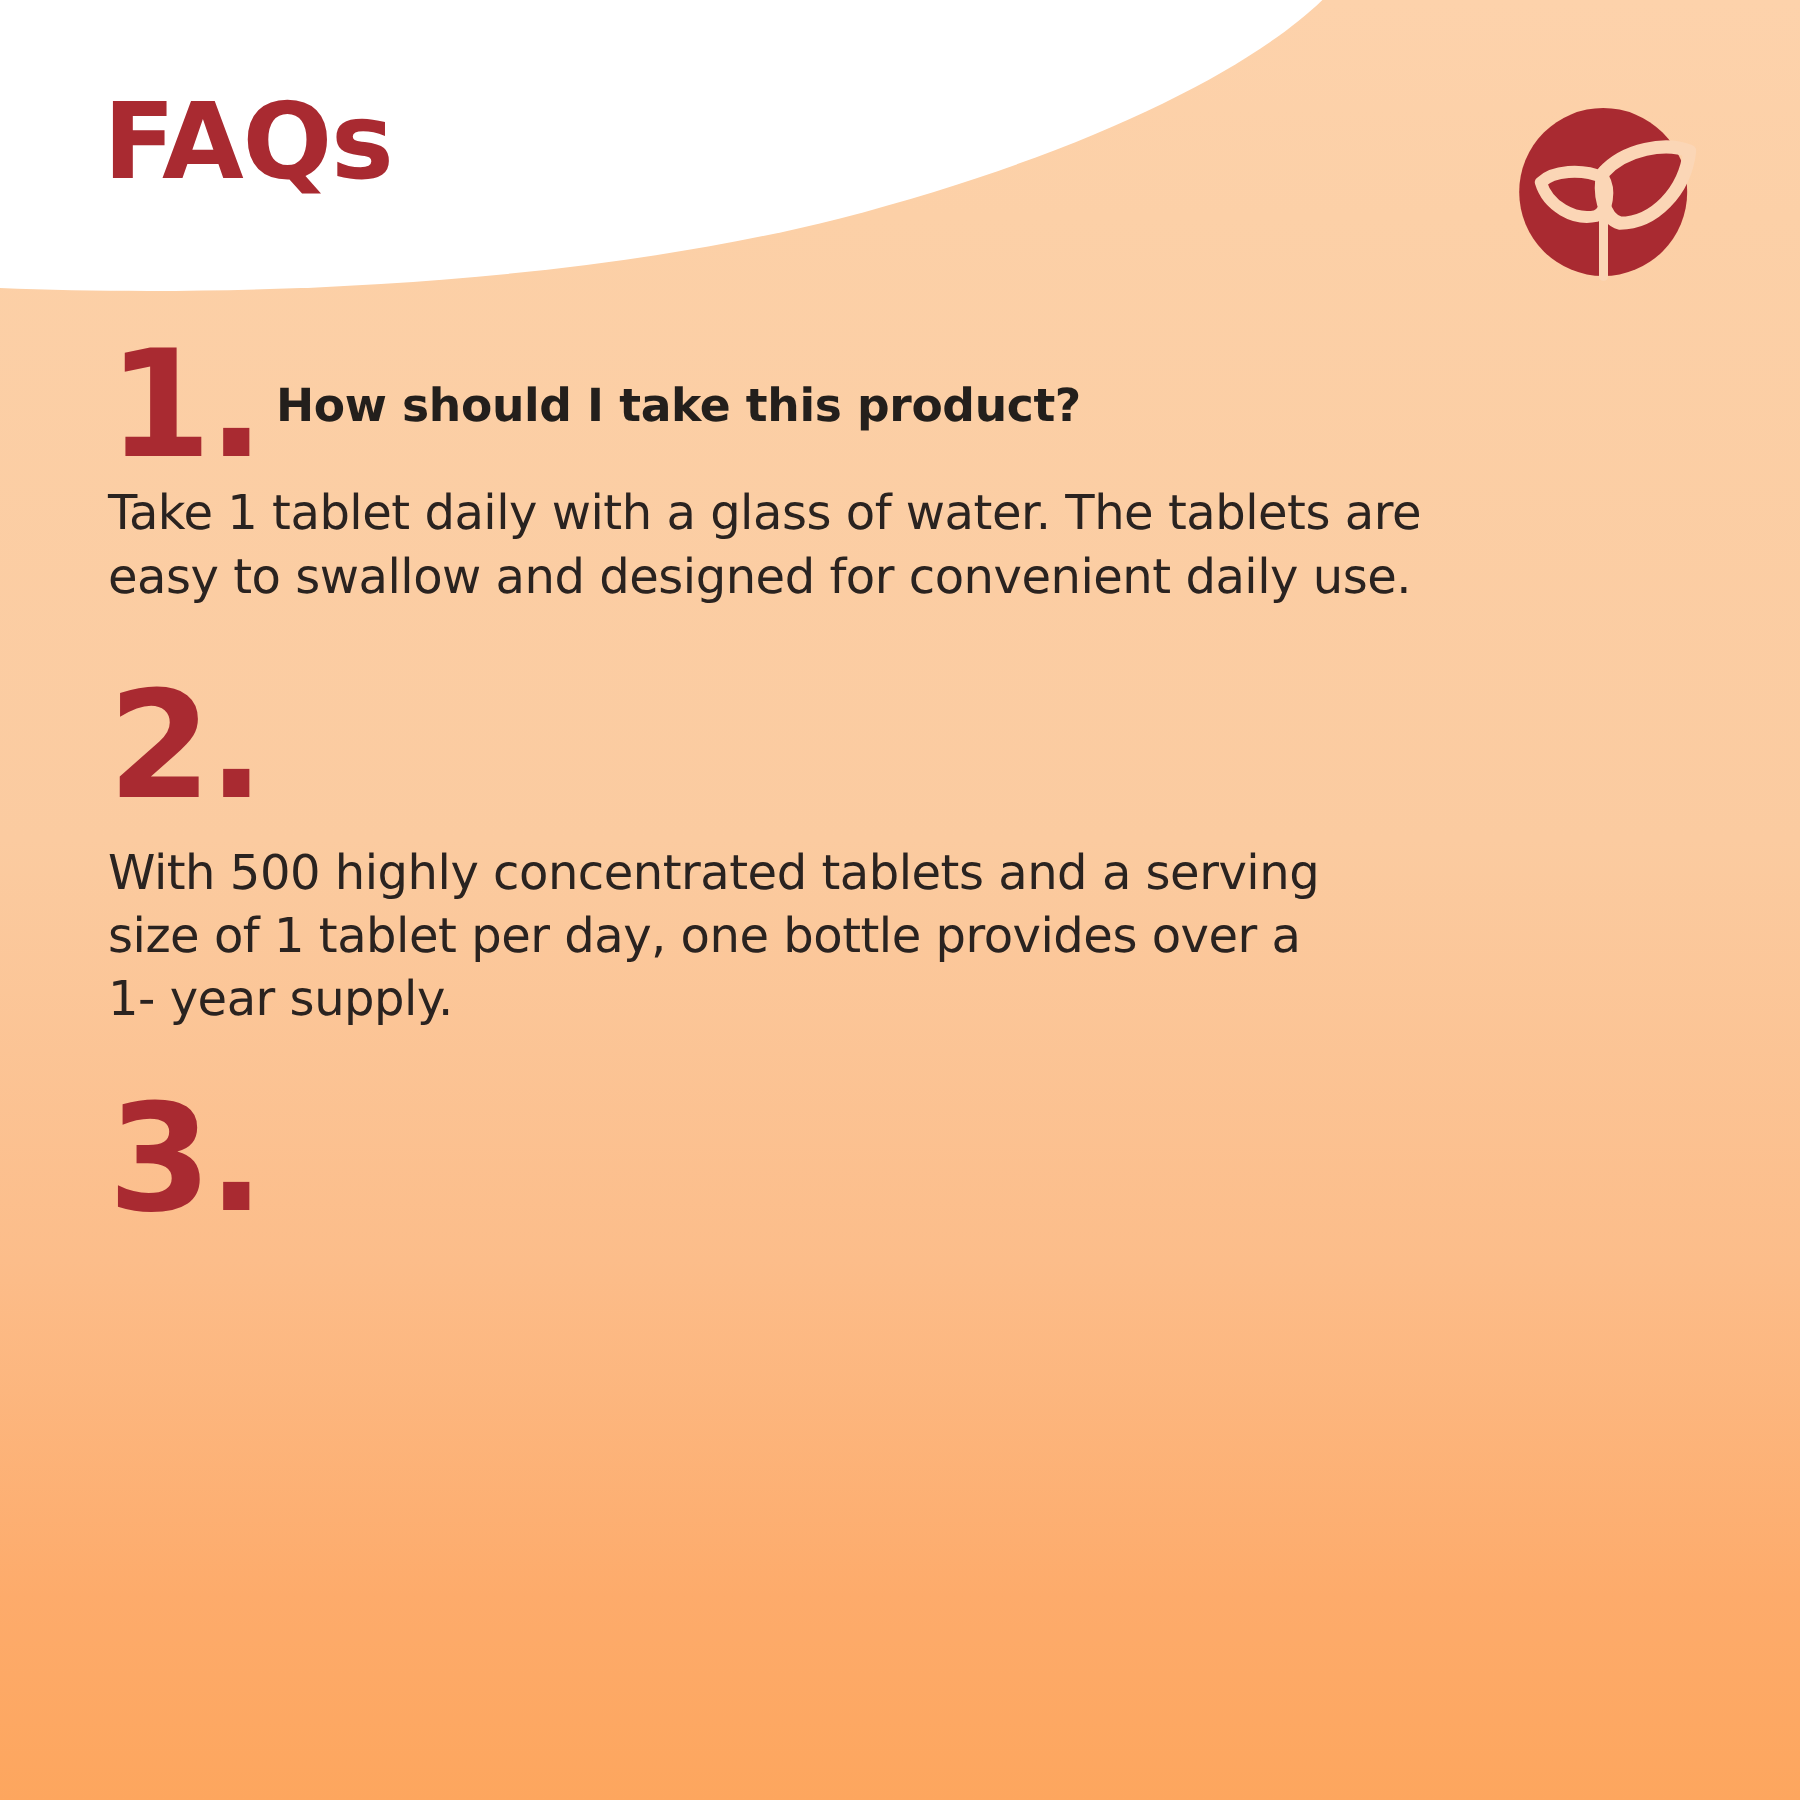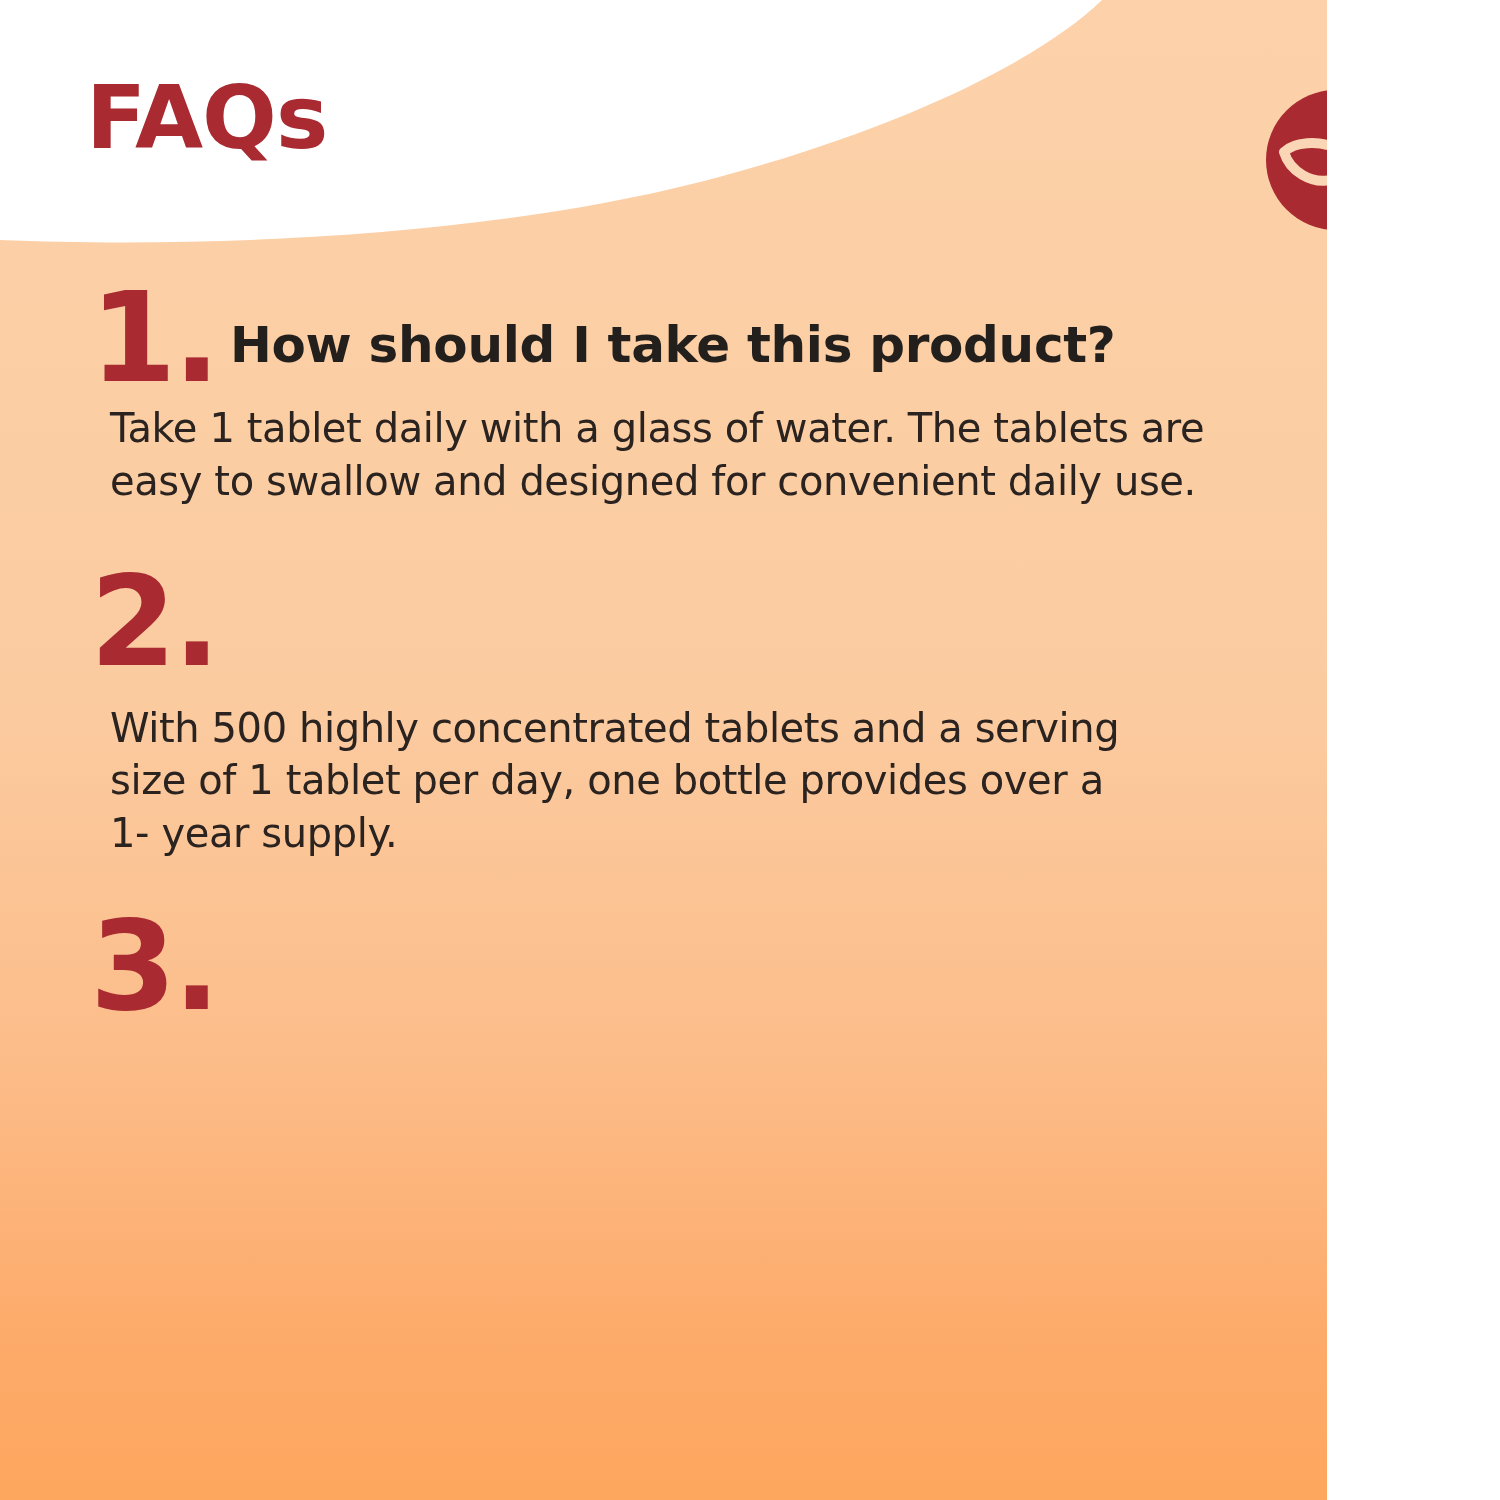--- a/index.html
+++ b/index.html
@@ -9,21 +9,21 @@
   }
   body {
     width: 1500px;
     height: 1500px;
     overflow: hidden;
     font-family: "DejaVu Sans", sans-serif;
   }
 
   .poster {
     position: relative;
-    width: 1327px;
+    width: 1500px;
     height: 1500px;
     overflow: hidden;
     background: linear-gradient(180deg,
         #fdd2ab 0px,
         #fcd0a7 180px,
         #fbcba0 700px,
         #fcbd8a 1050px,
         #fdab6b 1330px,
         #fda65e 1500px);
   }
@@ -89,38 +89,37 @@
     font-weight: bold;
     color: #a92a31;
     line-height: 1;
     letter-spacing: -3px;
     font-family: "DejaVu Sans", sans-serif;
   }
   .faq-question {
     position: absolute;
     left: 140px;
     top: 42px;
-    font-size: 50px;
+    font-size: 38px;
     font-weight: bold;
     color: #231f1c;
     line-height: 1.1;
     letter-spacing: -0.3px;
     font-family: "DejaVu Sans", sans-serif;
   }
   .faq-answer {
     margin-top: 6px;
     font-size: 40px;
     color: #2a2320;
     line-height: 1.32;
     letter-spacing: -0.4px;
     max-width: 1215px;
     font-weight: 400;
     font-family: "DejaVu Sans", sans-serif;
     white-space: pre-line;
-    margin-left: 20px;
   }
 
   
   .faq-item.i1 { margin-bottom: 52px; }
   .faq-item.i2 { margin-bottom: 44px; }
   .faq-item.i2 .faq-question { top: 50px; }
   .faq-item.i2 .faq-answer { margin-top: 22px; }
   .faq-item.i3 .faq-question { top: 48px; }
   .faq-item.i3 .faq-answer { margin-top: 16px; }
 

